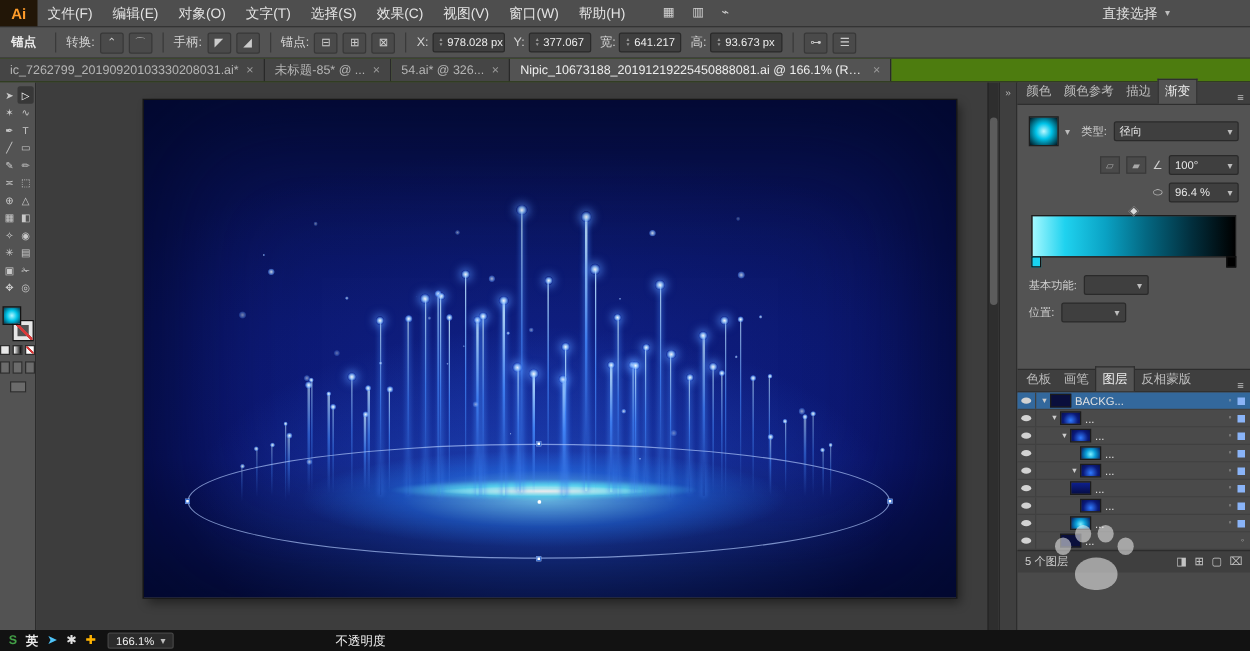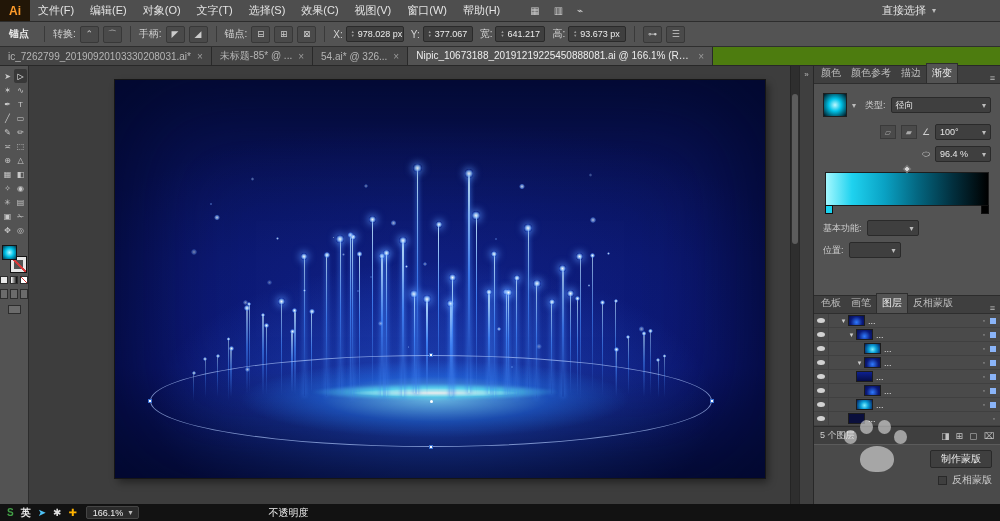--- a/index.html
+++ b/index.html
@@ -497,20 +497,31 @@
 
       <div class="panel-tabs" id="layers-tabs">
           <div class="ptab">色板</div>
           <div class="ptab">画笔</div>
           <div class="ptab active">图层</div>
           <div class="ptab">反相蒙版</div>
           <span class="panel-menu">≡</span>
         </div>
 
       <div class="layers-body" id="layers-rows">
+          <div class="layer-row selected">
+            <div class="eye-cell">
+              <div class="eye"></div>
+            </div>
+            <div style="width: 2px; flex: 0 0 auto;"></div>
+            <span class="tri">▼</span>
+            <div class="thumb dark"></div>
+            <span class="layer-name">BACKG...</span>
+            <span class="target">◦</span>
+            <div class="chip"></div>
+          </div>
           <div class="layer-row">
             <div class="eye-cell">
               <div class="eye"></div>
             </div>
             <div style="width: 10px; flex: 0 0 auto;"></div>
             <span class="tri">▼</span>
             <div class="thumb art"></div>
             <span class="layer-name">...</span>
             <span class="target">◦</span>
             <div class="chip"></div>
@@ -596,29 +607,20 @@
       <div class="layers-footer">
         <span>5 个图层</span>
         <div class="footer-icons" id="layers-footer-icons">
             <span>◨</span>
             <span>⊞</span>
             <span>▢</span>
             <span>⌧</span>
           </div>
       </div>
 
-      <div class="transparency">
-        <div class="mask-row">
-          <button class="make-mask-btn">制作蒙版</button>
-        </div>
-        <div class="invert-row">
-          <div class="checkbox"></div>
-          <span>反相蒙版</span>
-        </div>
-      </div>
 
     </div>
   </div>
 
   <div class="statusbar">
     <div style="display:flex;gap:7px;align-items:center;" id="sb-icons">
         <span class="sb-icon" style="color: rgb(67, 160, 71);">S</span>
         <span class="sb-icon" style="color: rgb(232, 232, 232);">英</span>
         <span class="sb-icon" style="color: rgb(79, 195, 247);">➤</span>
         <span class="sb-icon" style="color: rgb(224, 224, 224);">✱</span>

